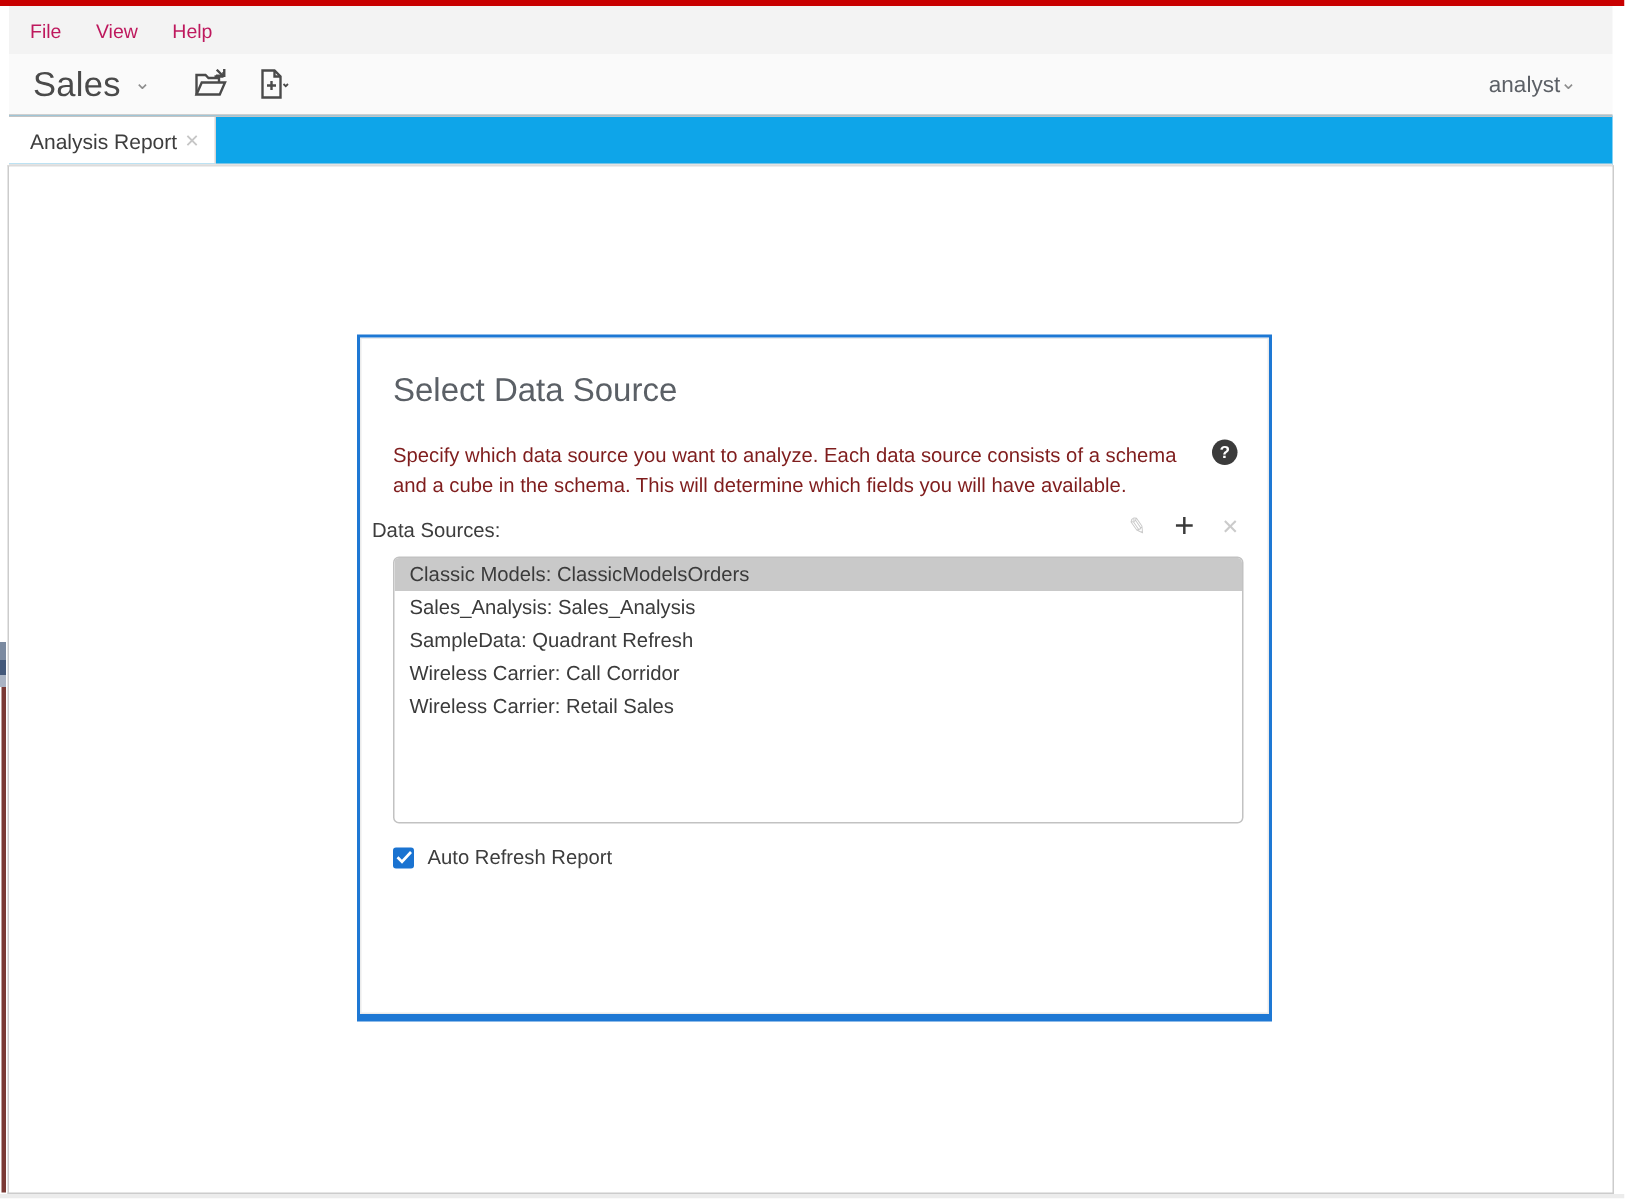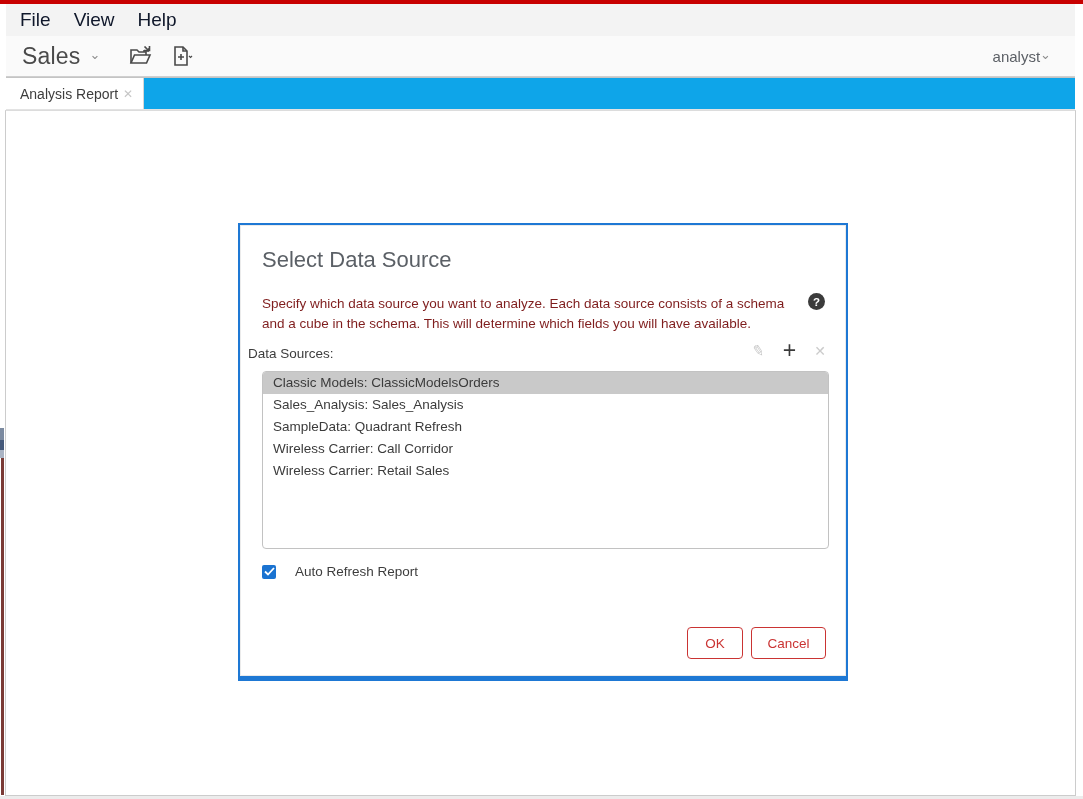--- a/index.html
+++ b/index.html
@@ -5,21 +5,21 @@
   * { margin:0; padding:0; box-sizing:border-box; }
   html,body { width:1083px; height:799px; background:#ffffff;
               font-family:"Liberation Sans", sans-serif; overflow:hidden; }
   body { position:relative; }
 
   
   .red-top { position:absolute; left:0; top:0; width:1083px; height:4px; background:#c80000; }
 
   .menubar { position:absolute; left:6px; right:8px; top:4px; height:32px;
              background:#f3f3f3; display:flex; align-items:center; padding-left:14px; gap:23px; }
-  .menubar .menu-item { font-size:19px; color:#0f172a; cursor:default; }
+  .menubar .menu-item { font-size:13px; color:#be185d; cursor:default; }
 
   .toolbar { position:absolute; left:6px; right:8px; top:36px; height:41px;
              background:#fafafa; border-bottom:1px solid #cfcfcf;
              display:flex; align-items:center; padding:0 24px 0 16px; }
   .opened-group { display:flex; align-items:center; gap:9px; }
   .opened-label { font-size:23px; color:#4a4a4a; letter-spacing:0.2px; }
   .chev { font-size:13px; color:#8d8d8d; line-height:1; transform:translateY(-2px); }
   .tb-icons { display:flex; align-items:center; gap:15px; margin-left:28px; }
   .tb-icon { width:26px; height:24px; display:flex; align-items:center; justify-content:center; }
   .spacer { flex:1; }
@@ -58,21 +58,21 @@
   .ds-actions { position:absolute; right:20px; top:114px; display:flex; align-items:center; gap:18px; }
   .act-edit   { font-size:15px; color:#c9c9c9; transform:rotate(10deg); }
   .act-add    { font-size:23px; color:#3a3a3a; font-weight:300; line-height:1; }
   .act-remove { font-size:14px; color:#cbcbcb; }
 
   .listbox { position:absolute; left:22px; top:146px; width:567px; height:178px;
              border:1px solid #c2c2c2; border-radius:4px; background:#ffffff; overflow:hidden; }
   .list-item { font-size:13.5px; color:#3b3b3b; padding:3px 10px 4px 10px; line-height:15px; cursor:default; }
   .list-item.selected { background:#c9c9c9; }
 
-  .auto-row { position:absolute; left:22px; top:339px; display:flex; align-items:center; gap:19px; }
+  .auto-row { position:absolute; left:22px; top:339px; display:flex; align-items:center; gap:9px; }
   .checkbox { width:14px; height:14px; background:#1a73d1; border-radius:2px;
               display:flex; align-items:center; justify-content:center; }
   .checkbox svg { display:block; }
   .auto-label { font-size:13.5px; color:#3d3d3d; }
 
   .btn-row { position:absolute; right:20px; top:402px; display:flex; gap:8px; }
   .btn { height:32px; background:#ffffff; border:1px solid #ca3433; border-radius:4px;
          color:#ca3433; font-size:13.5px; font-family:"Liberation Sans", sans-serif;
          display:flex; align-items:center; justify-content:center; cursor:pointer; }
   .btn-ok { width:56px; } .btn-cancel { width:75px; }
@@ -157,17 +157,13 @@
 
   <div class="auto-row">
     <span class="checkbox">
       <svg width="11" height="9" viewBox="0 0 11 9">
         <path d="M1 4.5 L4 7.5 L10 1" stroke="#ffffff" stroke-width="1.8" fill="none"></path>
       </svg>
     </span>
     <span class="auto-label">Auto Refresh Report</span>
   </div>
 
-  <div class="btn-row">
-    <div class="btn btn-ok">OK</div>
-    <div class="btn btn-cancel">Cancel</div>
-  </div>
 </div>
 
 </body></html>

